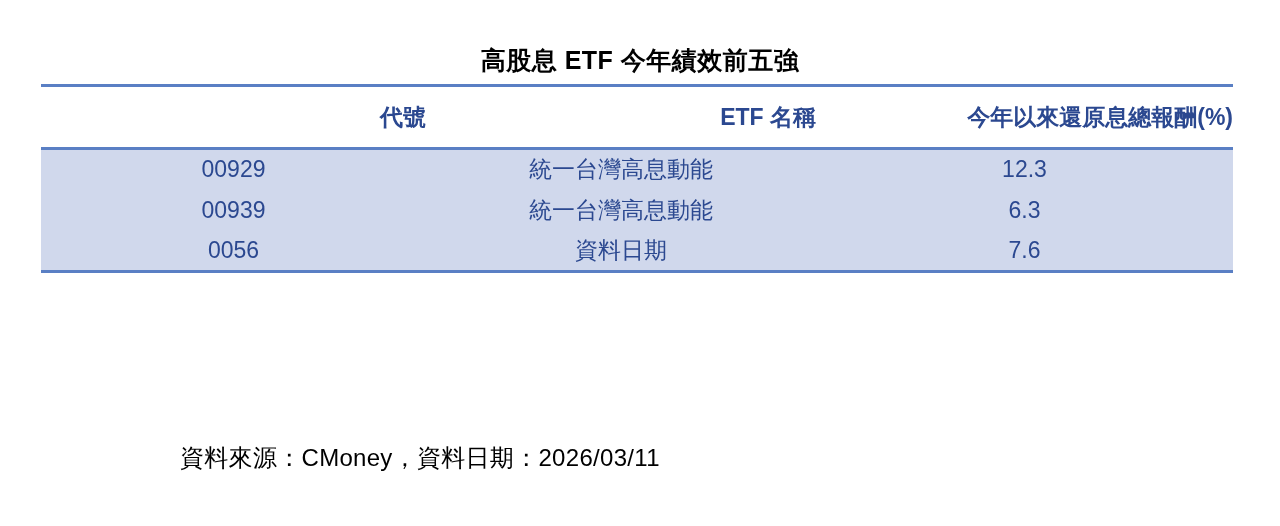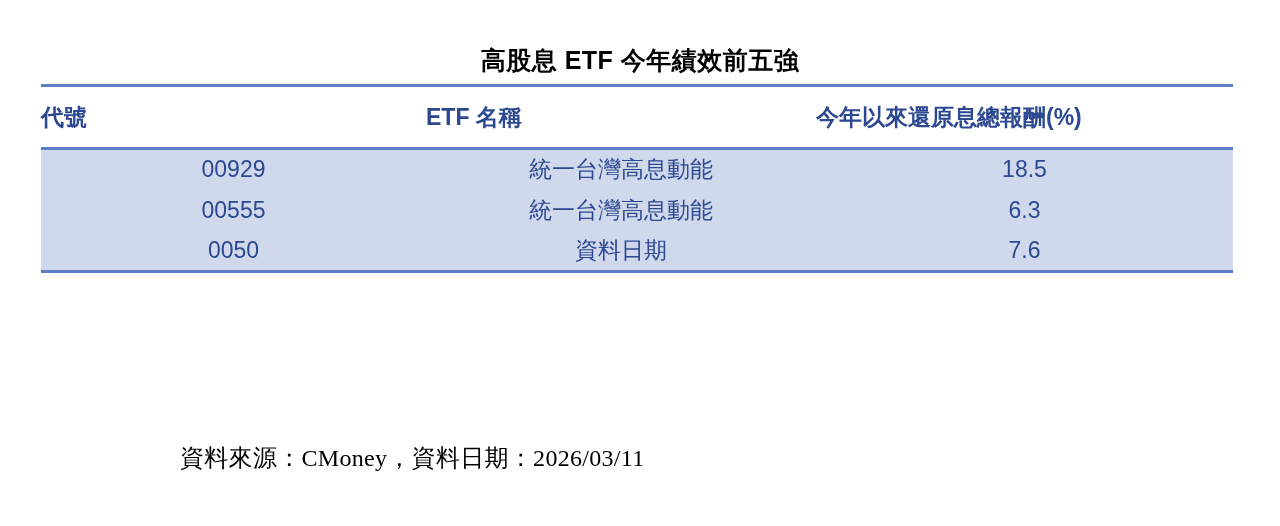--- a/index.html
+++ b/index.html
@@ -52,21 +52,21 @@
 
   table.data-table col.c-code  { width: 385px; }
   table.data-table col.c-name  { width: 390px; }
   table.data-table col.c-value { width: 417px; }
 
   
   thead tr.header-row {
     height: 63px;
   }
   thead tr.header-row th {
-    text-align: left;
+    text-align: right;
     vertical-align: middle;
     font-size: 23px;
     font-weight: bold;
     color: #2B4890;
     padding: 0;
     border-top: 3px solid #5A7FC4;
     border-bottom: 3px solid #5A7FC4;
     white-space: nowrap;
     background: #ffffff;
   }
@@ -97,21 +97,20 @@
 
   
   .source-note {
     position: absolute;
     left: 180px;
     top: 442px;
     font-size: 24px;
     color: #000000;
     white-space: nowrap;
     letter-spacing: 0.3px;
-    font-family: Liberation Serif, serif;
   }
 </style>
 </head>
 <body>
 
 <div class="page">
 
   <div class="title">高股息 ETF 今年績效前五強</div>
 
   <div class="table-wrap">
@@ -125,29 +124,29 @@
         <tr class="header-row">
           <th>代號</th>
           <th>ETF 名稱</th>
           <th>今年以來還原息總報酬(%)</th>
         </tr>
       </thead>
       <tbody>
         <tr class="data-row shaded">
           <td>00929</td>
           <td>統一台灣高息動能</td>
-          <td>18.5</td>
+          <td>12.3</td>
         </tr>
         <tr class="data-row shaded">
-          <td>00555</td>
+          <td>00939</td>
           <td>統一台灣高息動能</td>
           <td>6.3</td>
         </tr>
         <tr class="data-row shaded last-row">
-          <td>0050</td>
+          <td>0056</td>
           <td>資料日期</td>
           <td>7.6</td>
         </tr>
       </tbody>
     </table>
   </div>
 
   <div class="source-note">資料來源：CMoney，資料日期：2026/03/11</div>
 
 </div>

